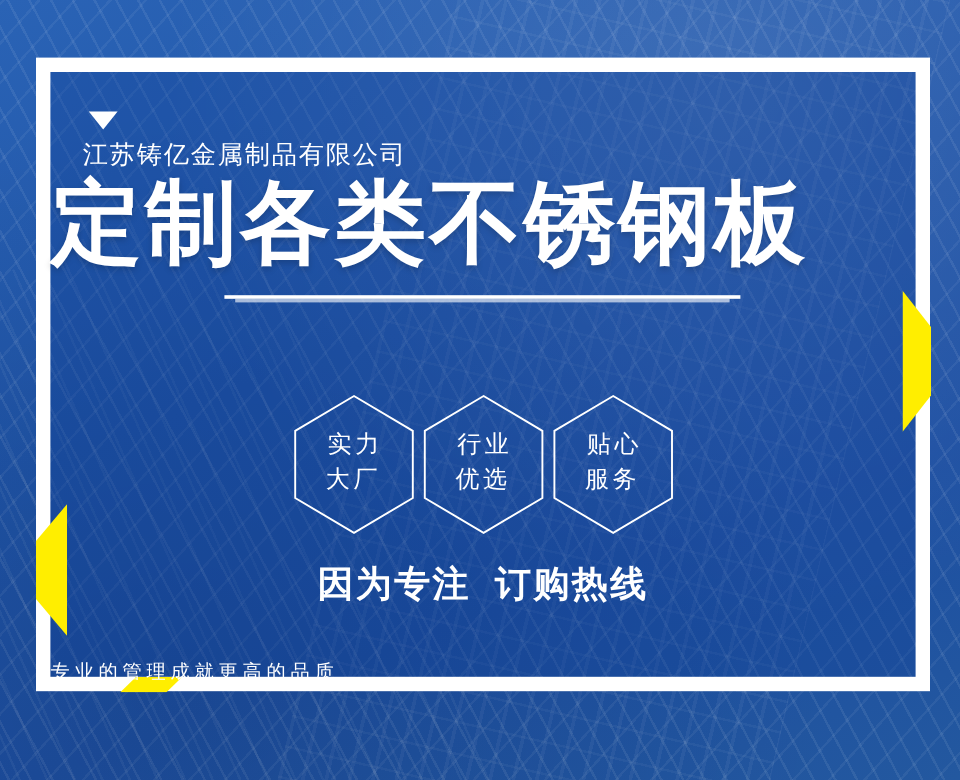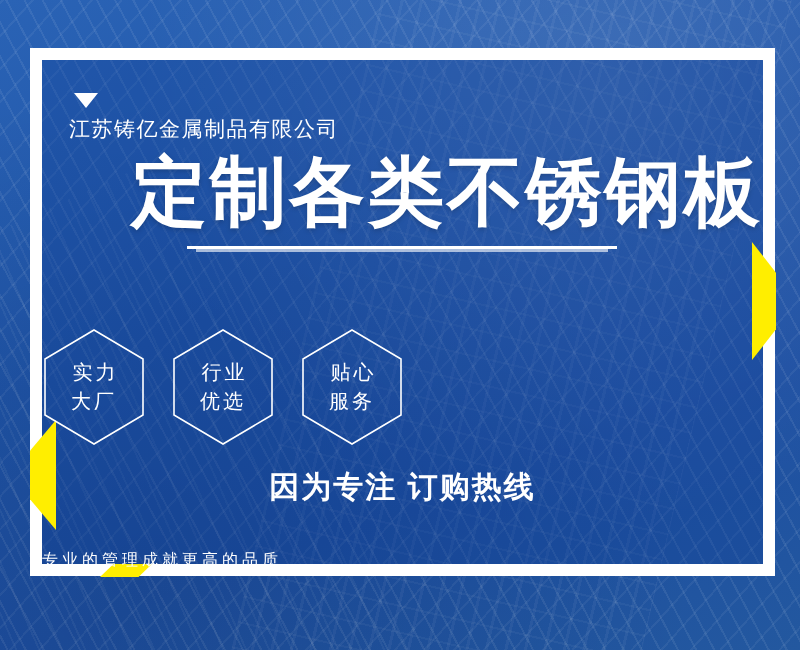--- a/index.html
+++ b/index.html
@@ -6,21 +6,21 @@
     margin: 0;
     padding: 0;
     background: #ffffff;
   }
 
   #banner {
     position: relative;
     width: 800px;
     height: 650px;
     overflow: hidden;
-    font-family: Liberation Sans, sans-serif;
+    font-family: Liberation Mono, monospace;
     background: #b91c1c;
   }
 
   
   .bg-base {
     position: absolute;
     inset: 0;
     background:
       linear-gradient(160deg, #2a63b5 0%, #1f54a8 42%, #1d4fa2 70%, #23589f 100%);
   }
@@ -170,21 +170,21 @@
     font-size: 21px;
     letter-spacing: 1.5px;
     white-space: nowrap;
   }
 
   .headline {
     position: absolute;
     left: 0;
     right: 0;
     top: 94px;
-    text-align: right;
+    text-align: left;
     color: #ffffff;
     font-size: 76px;
     font-weight: bold;
     letter-spacing: 3px;
     line-height: 1;
     text-shadow: 0 2px 5px rgba(0,0,0,0.18);
   }
 
   
   .hotline-wrap {
@@ -216,21 +216,22 @@
     letter-spacing: 3px;
   }
 
   
   .hex-row {
     position: absolute;
     left: 0;
     right: 0;
     top: 268px;
     display: flex;
-    gap: 25px;
+    justify-content: center;
+    gap: 4px;
   }
   .hex {
     position: relative;
     width: 104px;
     height: 118px;
     display: flex;
     align-items: center;
     justify-content: center;
   }
   .hex .edge {

